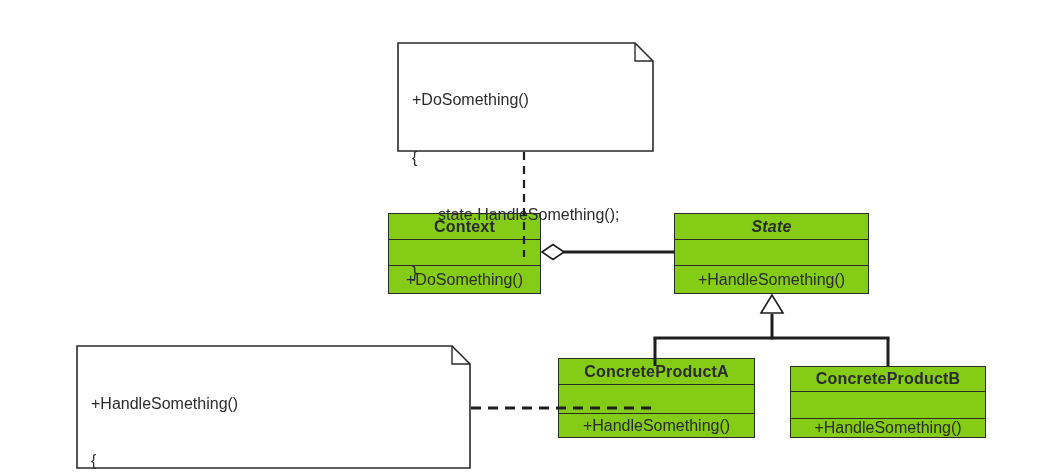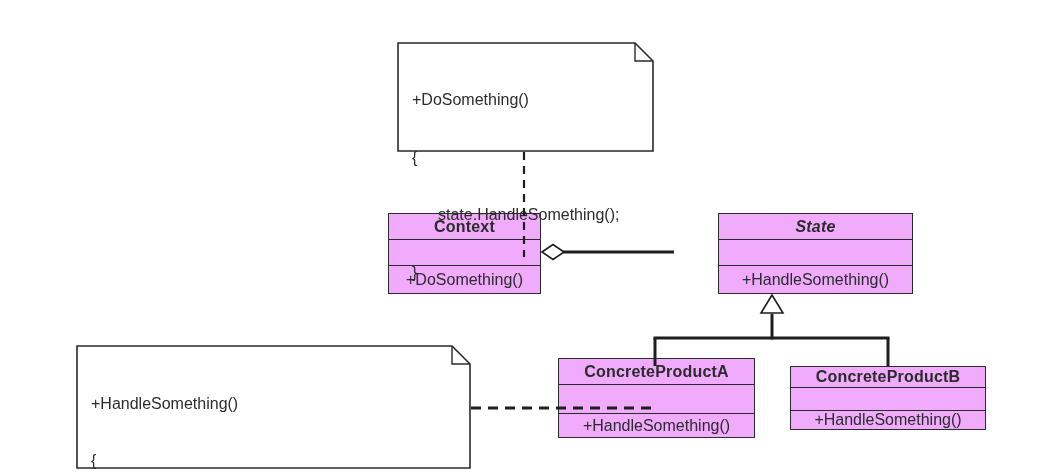--- a/index.html
+++ b/index.html
@@ -22,21 +22,21 @@
     top: 0;
     pointer-events: none;
   }
   #connector-layer { z-index: 3; }
   #shape-layer { z-index: 1; }
 
   
   .uml-class {
     position: absolute;
     z-index: 2;
-    background: #f0abfc;
+    background: #84cc16;
     border: 1.5px solid #2a2a2a;
     box-sizing: border-box;
     display: flex;
     flex-direction: column;
   }
   .uml-title {
     box-sizing: border-box;
     border-bottom: 1.5px solid #2a2a2a;
     display: flex;
     align-items: center;
@@ -83,33 +83,33 @@
     <polygon points="77,346 452,346 470,364 470,468 77,468" fill="#ffffff" stroke="#2a2a2a" stroke-width="1.6"></polygon>
     <polyline points="452,346 452,364 470,364" fill="none" stroke="#2a2a2a" stroke-width="1.4"></polyline>
   </svg>
 
   <div class="uml-class" style="left:388px; top:213px; width:153px; height:81px;">
     <div class="uml-title" style="height:26px;">Context</div>
     <div class="uml-attrs" style="height:26px;"></div>
     <div class="uml-methods">+DoSomething()</div>
   </div>
 
-  <div class="uml-class" style="left:674px; top:213px; width:195px; height:81px;margin-left:44px;">
+  <div class="uml-class" style="left:674px; top:213px; width:195px; height:81px;">
     <div class="uml-title italic" style="height:26px;">State</div>
     <div class="uml-attrs" style="height:26px;"></div>
     <div class="uml-methods">+HandleSomething()</div>
   </div>
 
   <div class="uml-class" style="left:558px; top:358px; width:197px; height:80px;">
     <div class="uml-title" style="height:26px;">ConcreteProductA</div>
     <div class="uml-attrs" style="height:29px;"></div>
     <div class="uml-methods">+HandleSomething()</div>
   </div>
 
-  <div class="uml-class" style="left:790px; top:366px; width:196px; height:64px;">
+  <div class="uml-class" style="left:790px; top:366px; width:196px; height:72px;">
     <div class="uml-title" style="height:26px;">ConcreteProductB</div>
     <div class="uml-attrs" style="height:29px;"></div>
     <div class="uml-methods">+HandleSomething()</div>
   </div>
 
   <div class="note-text top" style="left:412px; top:53px;">
     <div class="note-line">+DoSomething()</div>
     <div class="note-line">{</div>
     <div class="note-line indent">state.HandleSomething();</div>
     <div class="note-line">}</div>

